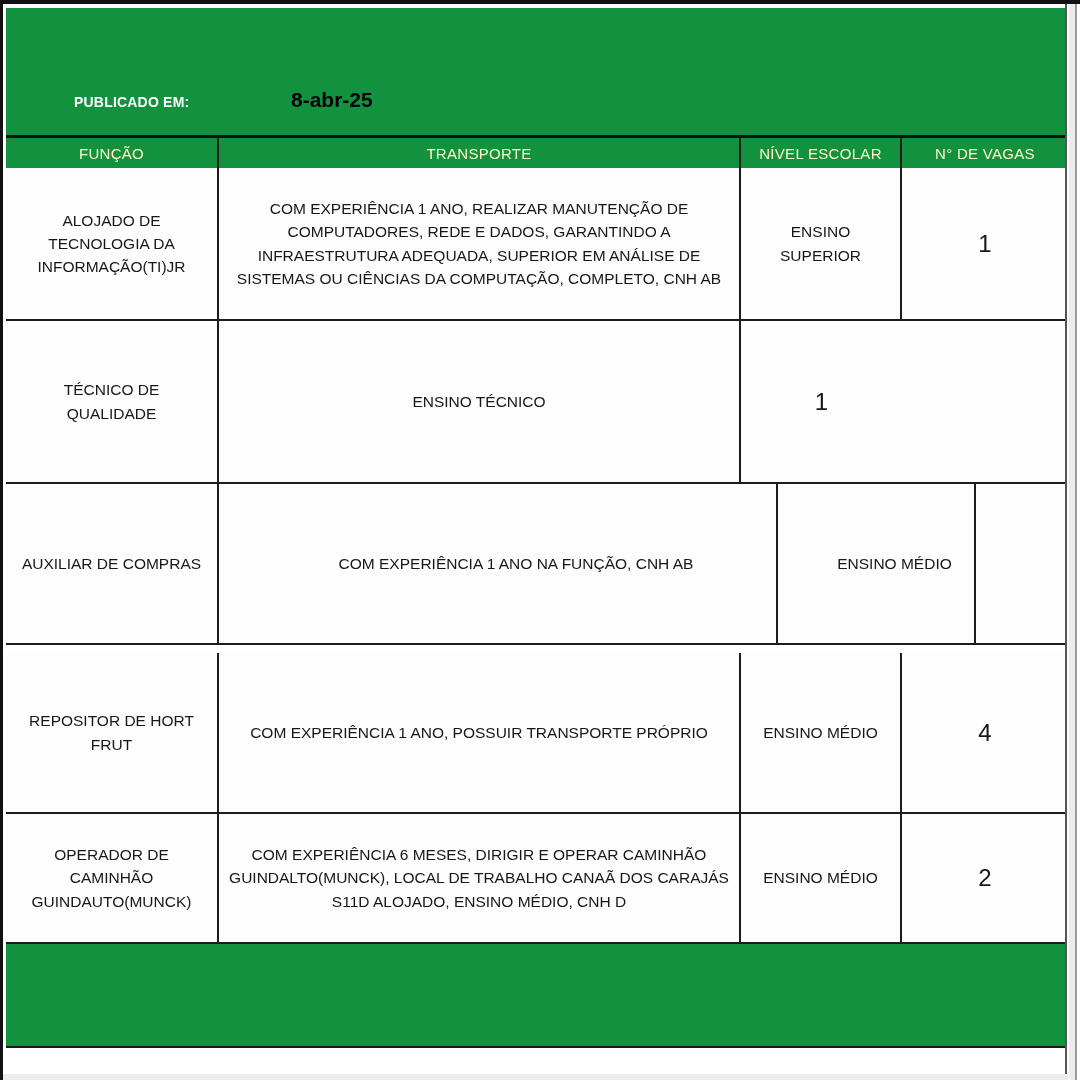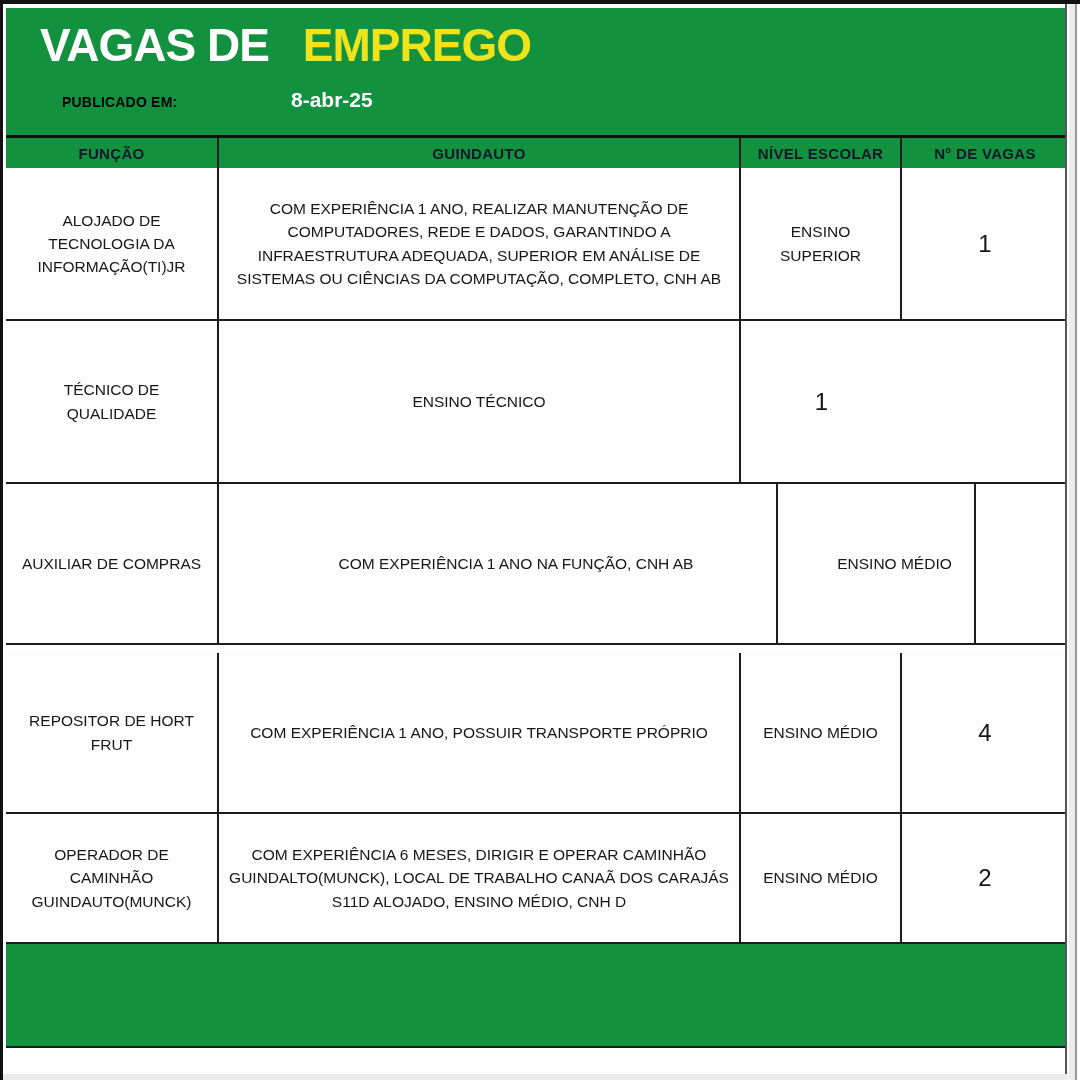--- a/index.html
+++ b/index.html
@@ -35,38 +35,38 @@
     position:relative;
   }
   .title{
     position:absolute;left:34px;top:10px;
     font-size:46px;font-weight:bold;
     letter-spacing:-1px;
     color:#fff;white-space:nowrap;
   }
   .title .yellow{color:var(--yellow);margin-left:34px;}
   .pub-label{
-    position:absolute;left:56px;top:86px;
-    color:#000000;font-weight:bold;font-size:14px;letter-spacing:.2px;
+    position:absolute;left:68px;top:86px;
+    color:#ffffff;font-weight:bold;font-size:14px;letter-spacing:.2px;
   }
   .pub-date{
     position:absolute;left:285px;top:80px;
-    color:#ffffff;font-weight:bold;font-size:21px;
+    color:#000000;font-weight:bold;font-size:21px;
   }
   
   .grid-row{
     display:grid;
     grid-template-columns:213px 522px 161px 166px;
   }
   .thead{
     background:var(--green);
     height:30px;
   }
   .thead .hcell{
-    color:#0f172a;font-size:15px;font-weight:bold;
+    color:#fef9c3;font-size:15px;font-weight:normal;
     display:flex;align-items:center;justify-content:center;
     border-right:2px solid var(--line);
     letter-spacing:.3px;
   }
   .thead .hcell:last-child{border-right:none;}
   .trow{
     background:#fdfdfd;
     border-bottom:2px solid var(--line);
   }
   .trow:nth-child(1){height:153px;}
@@ -112,30 +112,27 @@
     background:#ececec;
   }
 </style>
 </head>
 <body>
 
 <div class="page">
   <div class="content">
 
     <div class="banner">
-      <div class="title">
-        <span>VAGAS DE</span><span class="yellow">EMPREGO</span>
-      </div>
       <div class="pub-label">PUBLICADO EM:</div>
       <div class="pub-date">8-abr-25</div>
     </div>
 
     <div class="thead grid-row">
       <div class="hcell">FUNÇÃO</div>
-      <div class="hcell">GUINDAUTO</div>
+      <div class="hcell">TRANSPORTE</div>
       <div class="hcell">NÍVEL ESCOLAR</div>
       <div class="hcell">N° DE VAGAS</div>
     </div>
 
     <div>
   <div class="trow grid-row">
     <div class="tcell cell-funcao">ALOJADO DE TECNOLOGIA DA INFORMAÇÃO(TI)JR</div>
     <div class="tcell cell-requisitos">COM EXPERIÊNCIA 1 ANO, REALIZAR MANUTENÇÃO DE COMPUTADORES, REDE E DADOS, GARANTINDO A INFRAESTRUTURA ADEQUADA, SUPERIOR EM ANÁLISE DE SISTEMAS OU CIÊNCIAS DA COMPUTAÇÃO, COMPLETO, CNH AB</div>
     <div class="tcell cell-nivel">ENSINO SUPERIOR</div>
     <div class="tcell cell-vagas">1</div>

